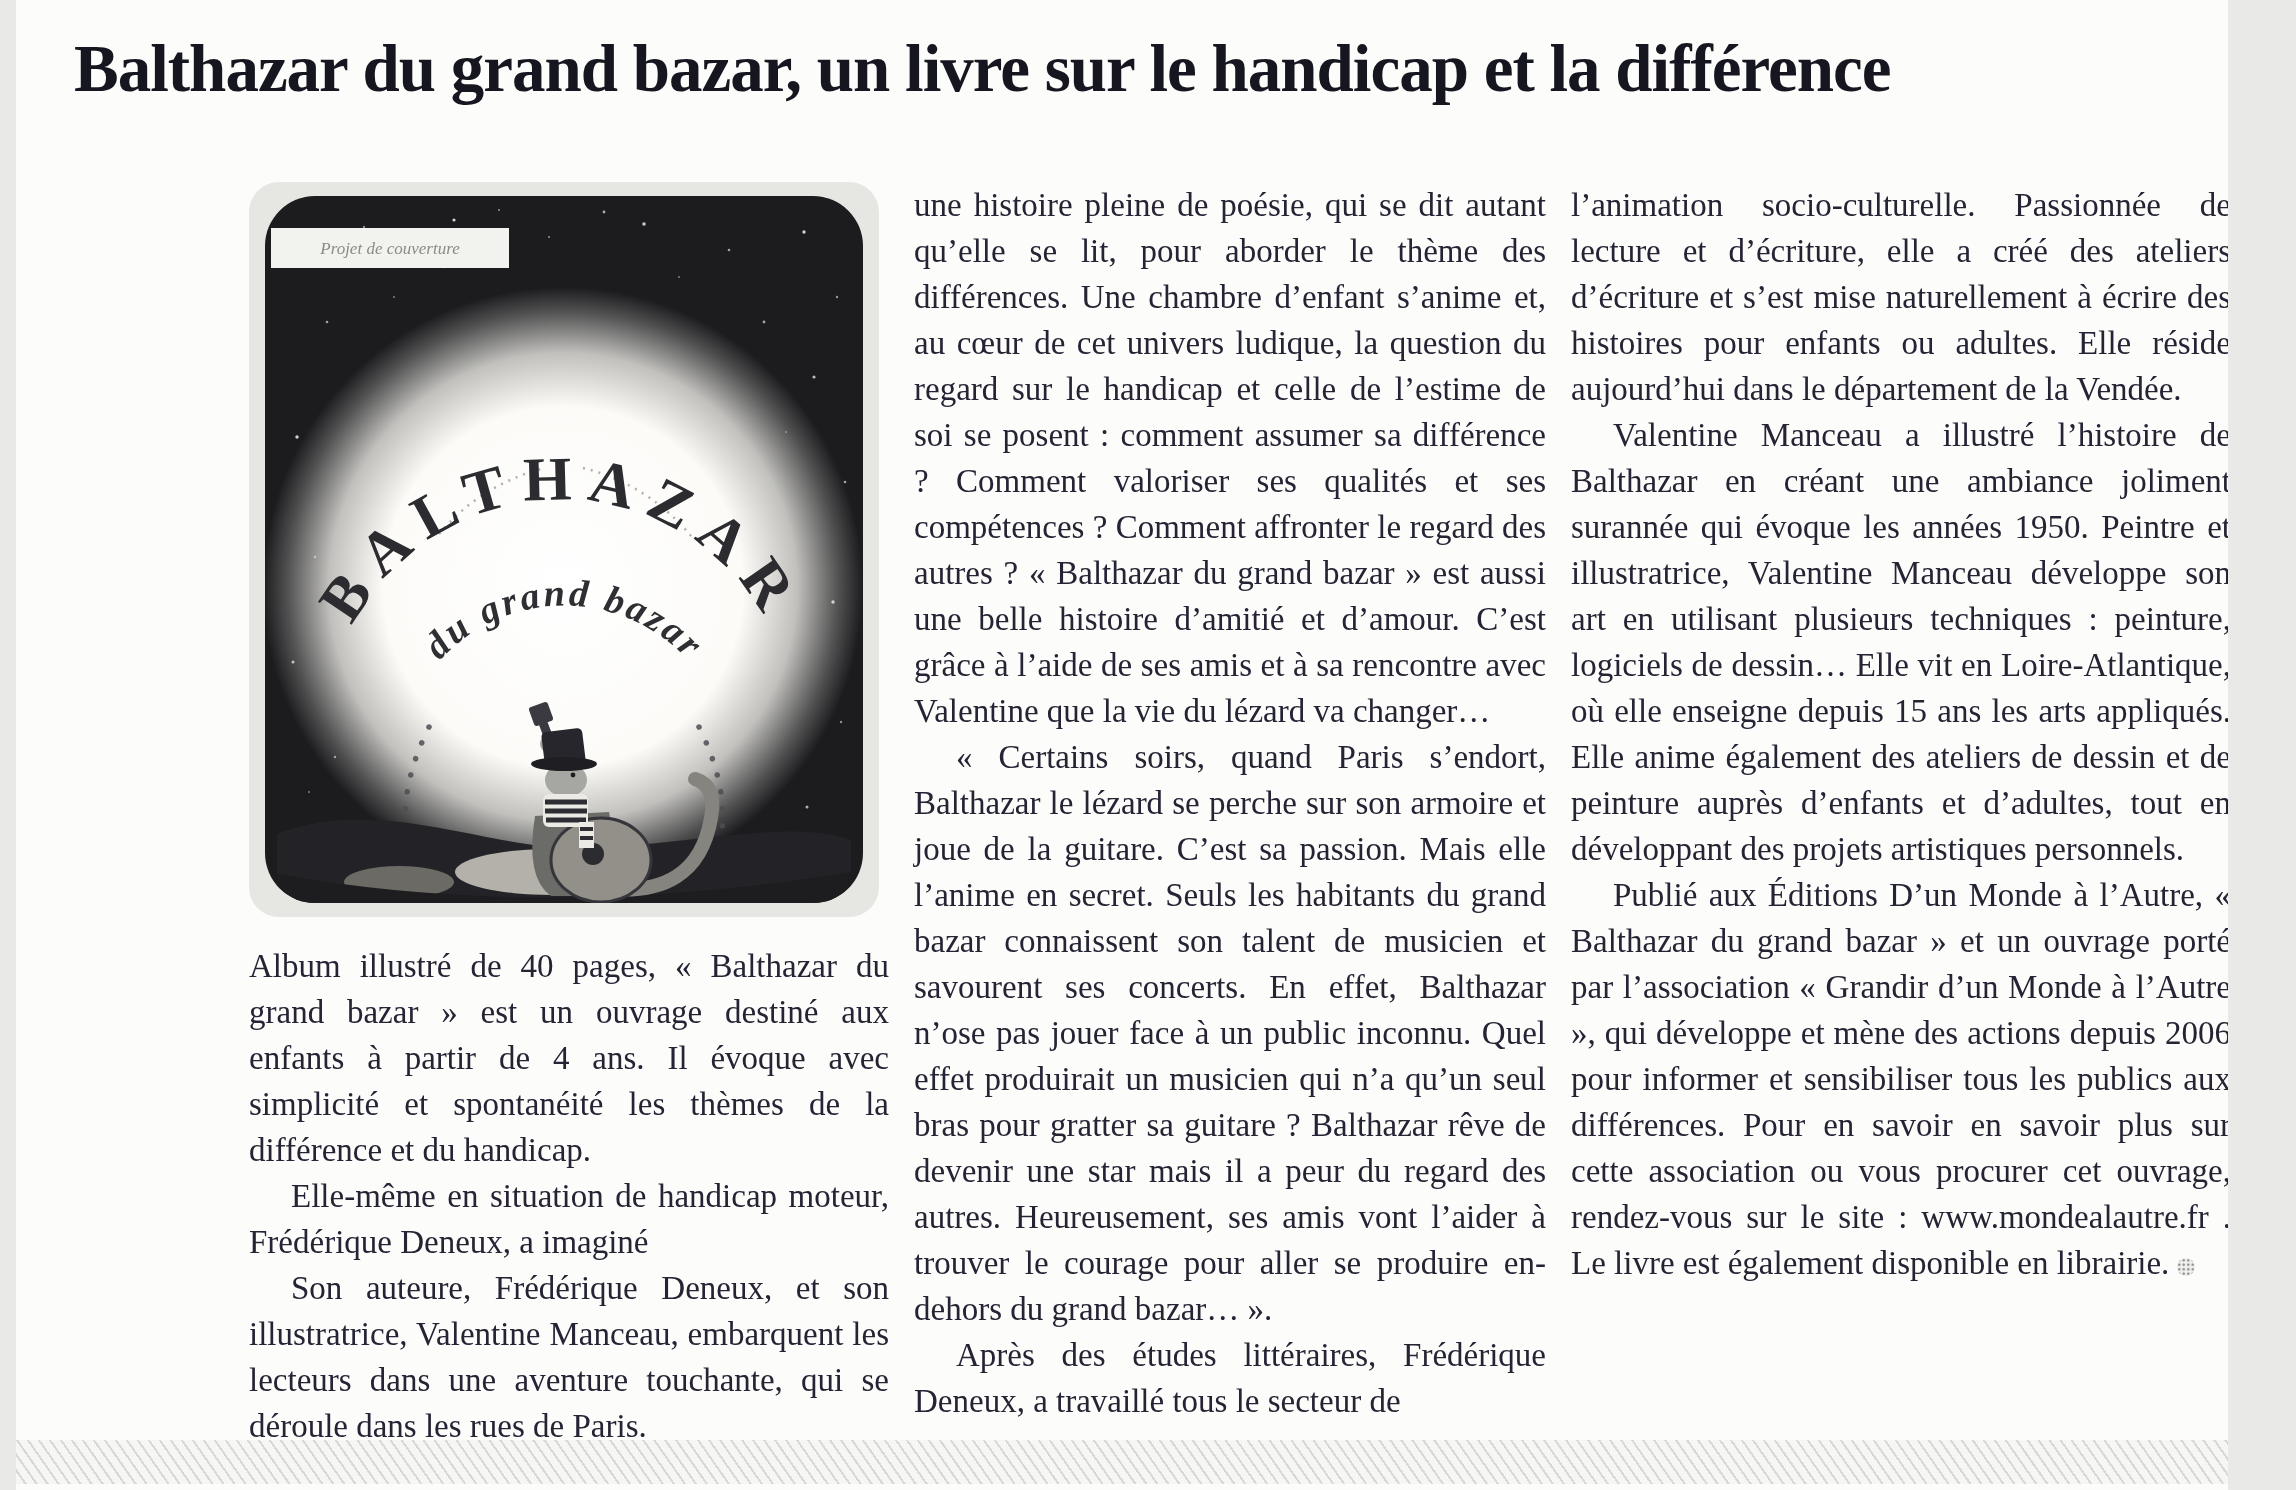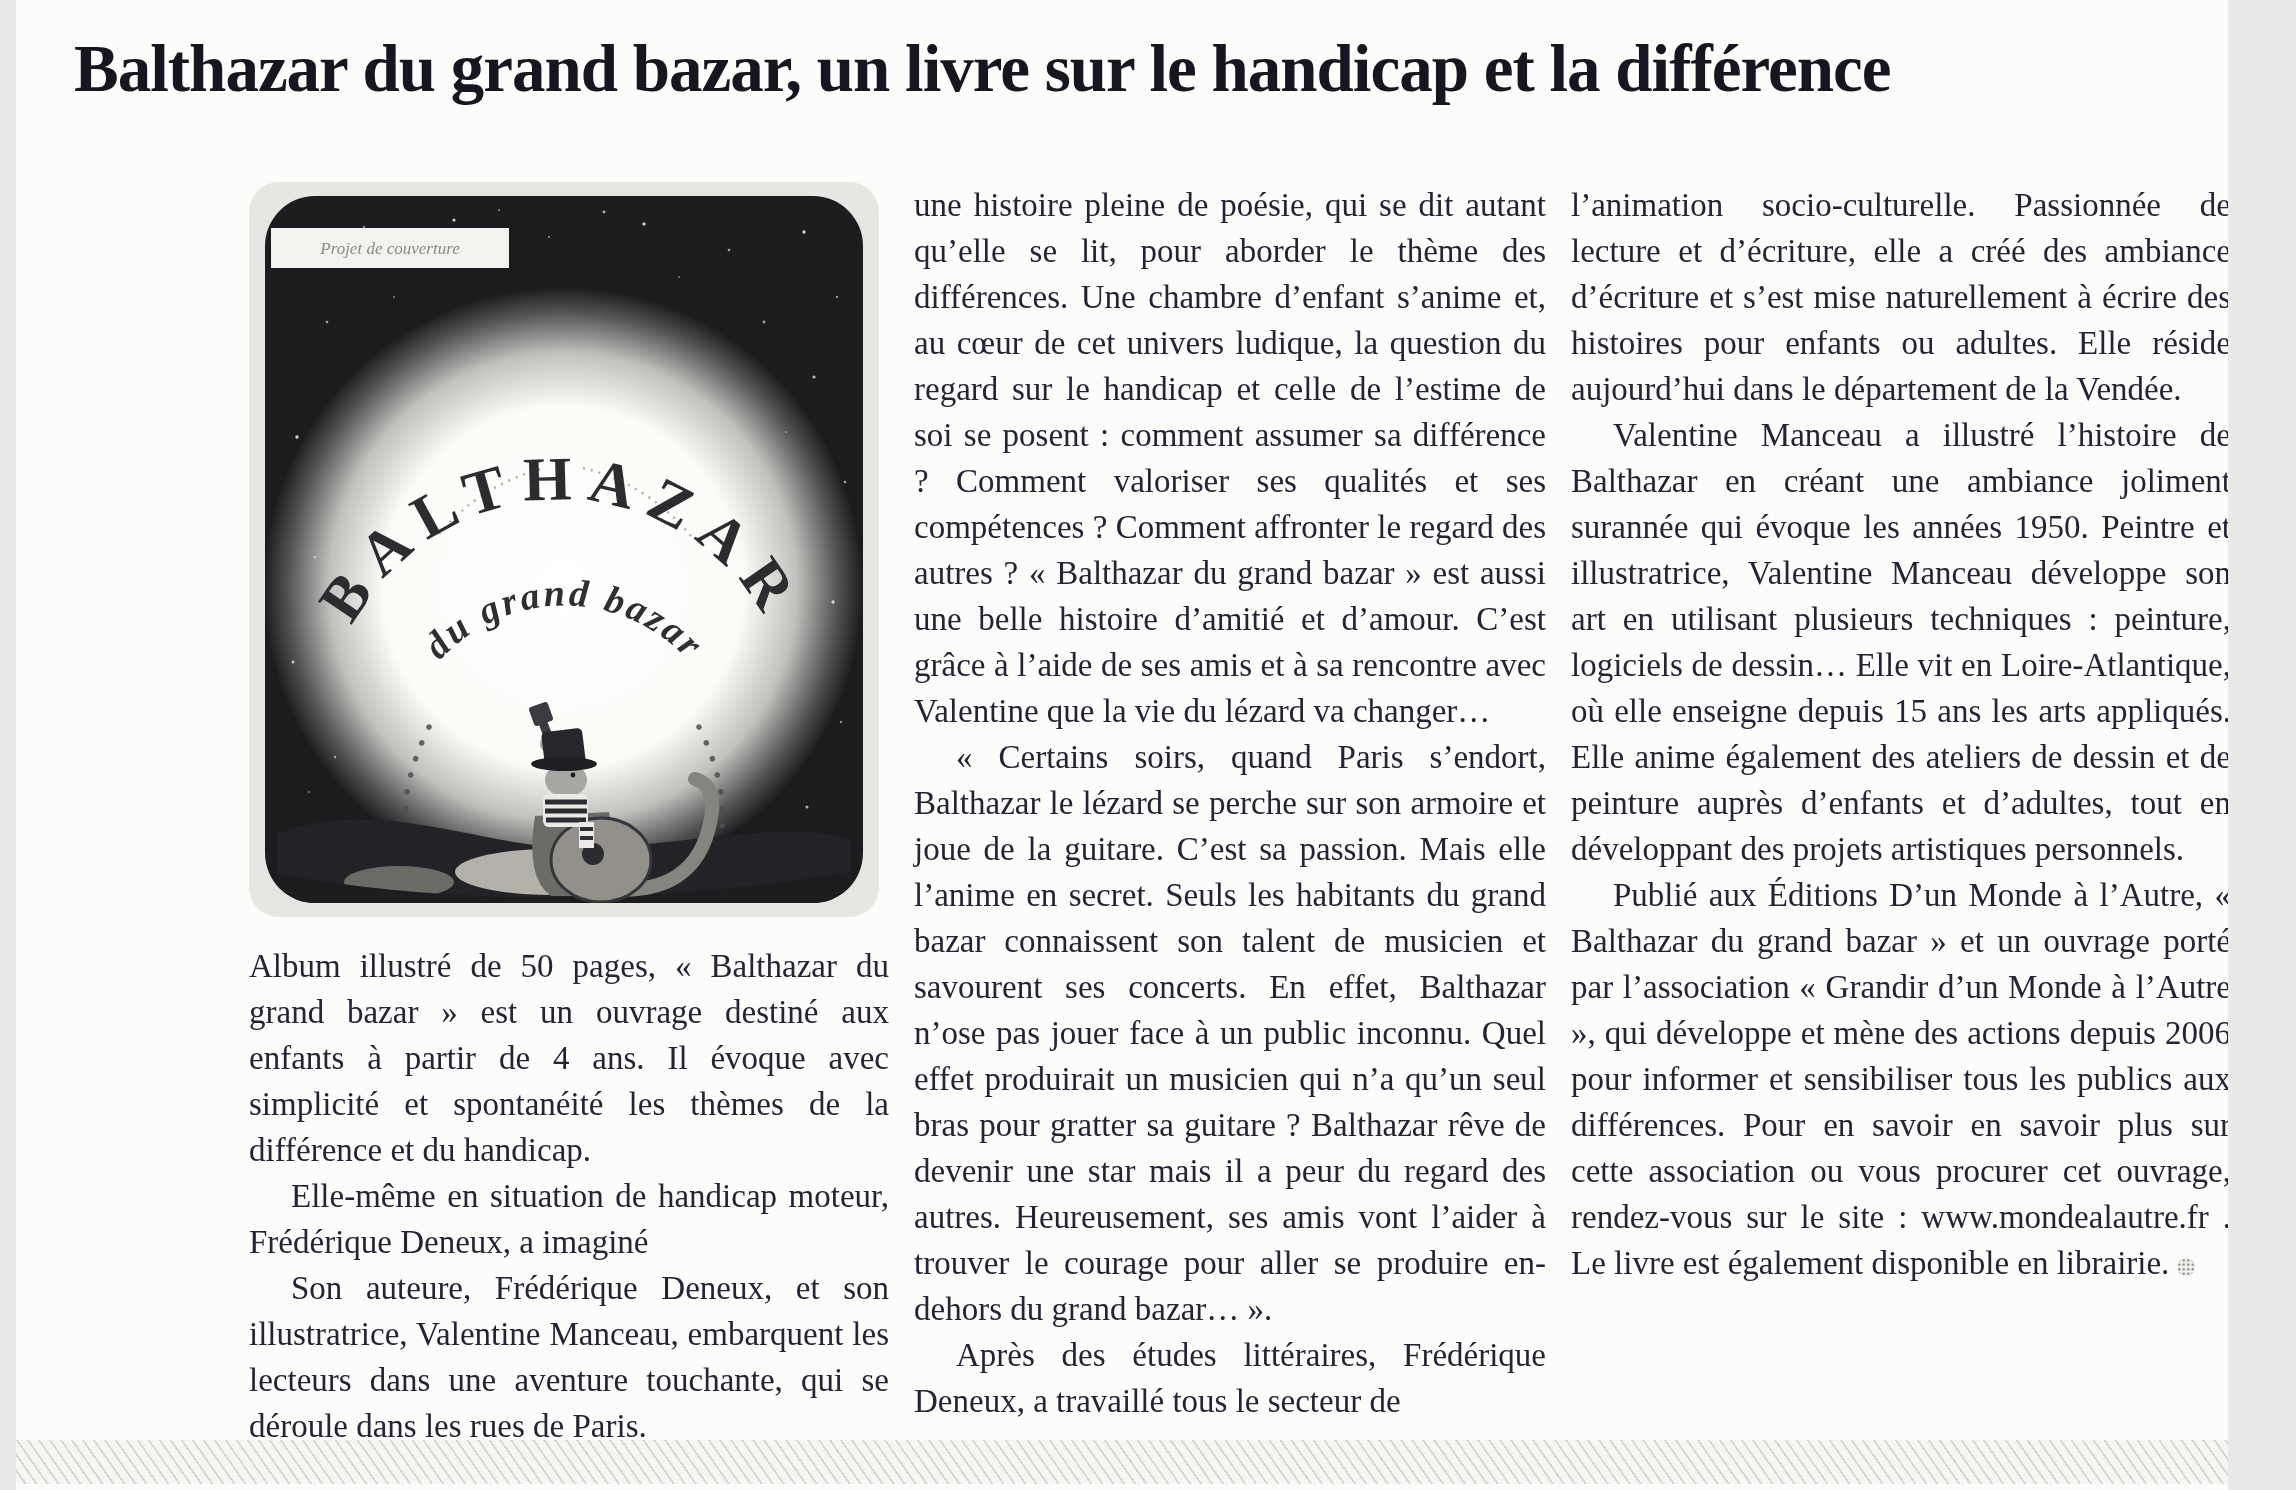--- a/index.html
+++ b/index.html
@@ -169,33 +169,33 @@
             </g>
 
             <g>
               <rect x="22" y="46" width="238" height="40" fill="#f2f2ee"></rect>
               <text x="141" y="72" text-anchor="middle" class="cover-label-text">Projet de couverture</text>
             </g>
           </g>
         </svg>
       </figure>
 
-      <p><span><span>Album illustré de 50 pages, </span><span class="it">« Balthazar du grand bazar »</span><span> est un ouvrage destiné aux enfants à partir de 4 ans. Il évoque avec simplicité et spontanéité les thèmes de la différence et du handicap.</span></span></p>
+      <p><span><span>Album illustré de 40 pages, </span><span class="it">« Balthazar du grand bazar »</span><span> est un ouvrage destiné aux enfants à partir de 4 ans. Il évoque avec simplicité et spontanéité les thèmes de la différence et du handicap.</span></span></p>
       <p class="ind"><span><span>Elle-même en situation de handicap moteur, Frédérique Deneux, a imaginé</span></span></p>
       <p class="ind"><span><span>Son auteure, Frédérique Deneux, et son illustratrice, Valentine Manceau, embarquent les lecteurs dans une aventure touchante, qui se déroule dans les rues de Paris.</span></span></p>
     </div>
 
     <div class="col c-mid">
       <p><span><span>une histoire pleine de poésie, qui se dit autant qu’elle se lit, pour aborder le thème des différences. Une chambre d’enfant s’anime et, au cœur de cet univers ludique, la question du regard sur le handicap et celle de l’estime de soi se posent : comment assumer sa différence ? Comment valoriser ses qualités et ses compétences ? Comment affronter le regard des autres ? </span><span class="it">« Balthazar du grand bazar »</span><span> est aussi une belle histoire d’amitié et d’amour. C’est grâce à l’aide de ses amis et à sa rencontre avec Valentine que la vie du lézard va changer…</span></span></p>
       <p class="ind"><span><span class="it">« Certains soirs, quand Paris s’endort, Balthazar le lézard se perche sur son armoire et joue de la guitare. C’est sa passion. Mais elle l’anime en secret. Seuls les habitants du grand bazar connaissent son talent de musicien et savourent ses concerts. En effet, Balthazar n’ose pas jouer face à un public inconnu. Quel effet produirait un musicien qui n’a qu’un seul bras pour gratter sa guitare ? Balthazar rêve de devenir une star mais il a peur du regard des autres. Heureusement, ses amis vont l’aider à trouver le courage pour aller se produire en-dehors du grand bazar… ».</span></span></p>
       <p class="ind"><span><span>Après des études littéraires, Frédérique Deneux, a travaillé tous le secteur de</span></span></p>
     </div>
 
     <div class="col c-right">
-      <p><span><span>l’animation socio-culturelle. Passionnée de lecture et d’écriture, elle a créé des ambiance d’écriture et s’est mise naturellement à écrire des histoires pour enfants ou adultes. Elle réside aujourd’hui dans le département de la Vendée.</span></span></p>
+      <p><span><span>l’animation socio-culturelle. Passionnée de lecture et d’écriture, elle a créé des ateliers d’écriture et s’est mise naturellement à écrire des histoires pour enfants ou adultes. Elle réside aujourd’hui dans le département de la Vendée.</span></span></p>
       <p class="ind"><span><span>Valentine Manceau a illustré l’histoire de Balthazar en créant une ambiance joliment surannée qui évoque les années 1950. Peintre et illustratrice, Valentine Manceau développe son art en utilisant plusieurs techniques : peinture, logiciels de dessin… Elle vit en Loire-Atlantique, où elle enseigne depuis 15 ans les arts appliqués. Elle anime également des ateliers de dessin et de peinture auprès d’enfants et d’adultes, tout en développant des projets artistiques personnels.</span></span></p>
       <p class="ind"><span><span>Publié aux Éditions D’un Monde à l’Autre, </span><span class="it">« Balthazar du grand bazar »</span><span> et un ouvrage porté par l’association </span><span class="it">« Grandir d’un Monde à l’Autre »</span><span>, qui développe et mène des actions depuis 2006 pour informer et sensibiliser tous les publics aux différences. Pour en savoir en savoir plus sur cette association ou vous procurer cet ouvrage, rendez-vous sur le site : www.mondealautre.fr . Le livre est également disponible en librairie.</span></span><span class="endmark"></span></p>
     </div>
 
   </div>
 
   <div class="hatch"></div>
 </div>
 
 </body></html>

